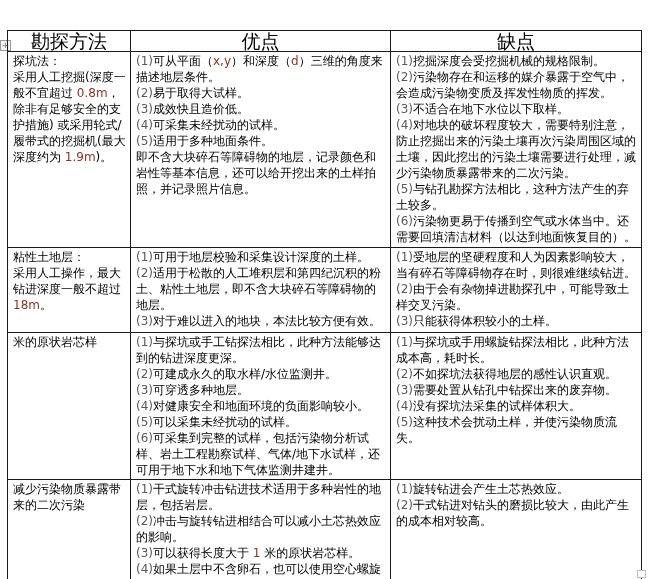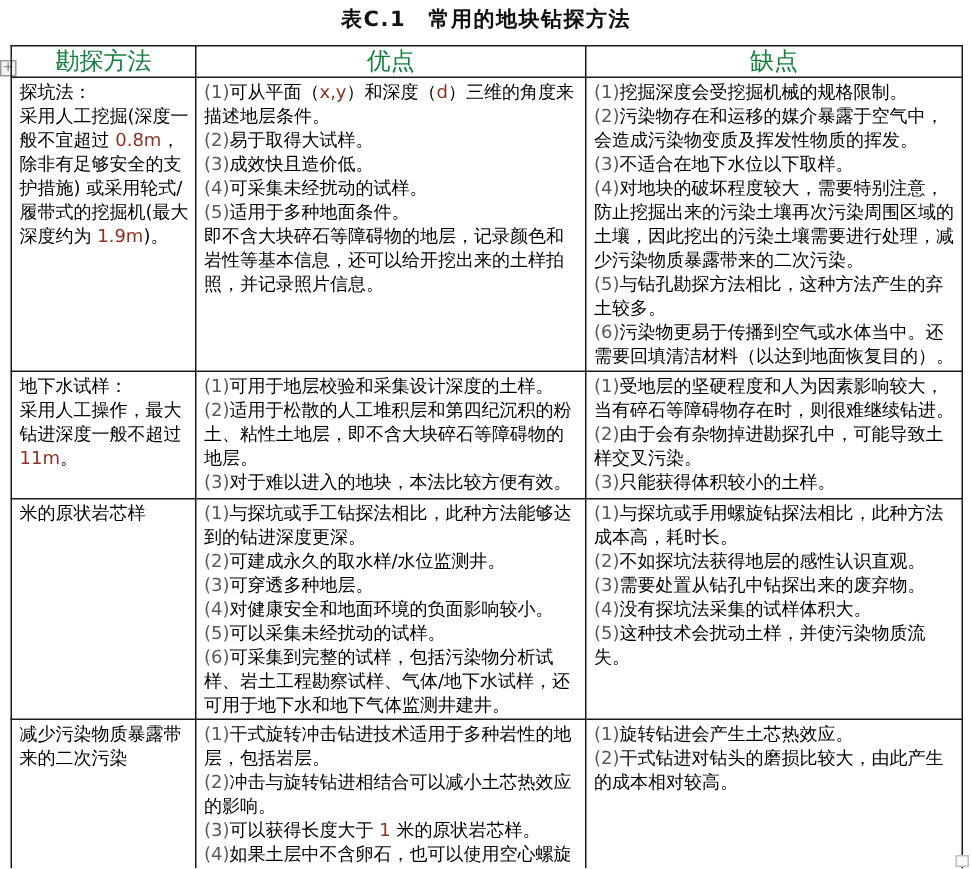--- a/index.html
+++ b/index.html
@@ -29,37 +29,36 @@
     border-collapse:collapse;table-layout:fixed;
     font-size:12px;line-height:16px;
   }
   table.methods th,table.methods td{
     border:1px solid var(--border-color);
     vertical-align:top;
     padding:1px 4px 1px 5px;
     word-break:break-all;
   }
   table.methods th{
-    font-size:16px;font-weight:normal;text-align:center;
-    padding:2px 2px;height:15px;vertical-align:middle;color:#15803d;
+    font-size:19px;font-weight:normal;text-align:center;
+    padding:2px 2px;height:15px;vertical-align:middle;color:#000000;
   }
   .para{margin:0;}
   .mk{color:var(--marker-gray);}
   .lat{color:var(--latin-red);}
   tr.r1 td{height:193px;}
   tr.r2 td{height:82px;}
   tr.r3 td{height:141px;}
   tr.r4 td{height:112px;}
 </style>
 </head>
 <body>
 
 <div class="page">
 
-  <div class="doc-title">表C.1　常用的地块钻探方法</div>
 
   <div class="move-handle">+</div>
 
   <table class="methods">
     <colgroup>
       <col style="width:123px">
       <col style="width:260px">
       <col style="width:251px">
     </colgroup>
     <thead>
@@ -87,22 +86,22 @@
             <p class="para"><span class="mk">(1)</span>挖掘深度会受挖掘机械的规格限制。</p>
             <p class="para"><span class="mk">(2)</span>污染物存在和运移的媒介暴露于空气中，会造成污染物变质及挥发性物质的挥发。</p>
             <p class="para"><span class="mk">(3)</span>不适合在地下水位以下取样。</p>
             <p class="para"><span class="mk">(4)</span>对地块的破坏程度较大，需要特别注意，防止挖掘出来的污染土壤再次污染周围区域的土壤，因此挖出的污染土壤需要进行处理，减少污染物质暴露带来的二次污染。</p>
             <p class="para"><span class="mk">(5)</span>与钻孔勘探方法相比，这种方法产生的弃土较多。</p>
             <p class="para"><span class="mk">(6)</span>污染物更易于传播到空气或水体当中。还需要回填清洁材料（以达到地面恢复目的）。</p>
           </td>
       </tr>
       <tr class="r2">
         <td>
-            <p class="para">地下水试样：</p>
-            <p class="para">采用人工操作，最大钻进深度一般不超过 <span class="lat">11m</span>。</p>
+            <p class="para">粘性土地层：</p>
+            <p class="para">采用人工操作，最大钻进深度一般不超过 <span class="lat">18m</span>。</p>
           </td>
         <td>
             <p class="para"><span class="mk">(1)</span>可用于地层校验和采集设计深度的土样。</p>
             <p class="para"><span class="mk">(2)</span>适用于松散的人工堆积层和第四纪沉积的粉土、粘性土地层，即不含大块碎石等障碍物的地层。</p>
             <p class="para"><span class="mk">(3)</span>对于难以进入的地块，本法比较方便有效。</p>
           </td>
         <td>
             <p class="para"><span class="mk">(1)</span>受地层的坚硬程度和人为因素影响较大，当有碎石等障碍物存在时，则很难继续钻进。</p>
             <p class="para"><span class="mk">(2)</span>由于会有杂物掉进勘探孔中，可能导致土样交叉污染。</p>
             <p class="para"><span class="mk">(3)</span>只能获得体积较小的土样。</p>

